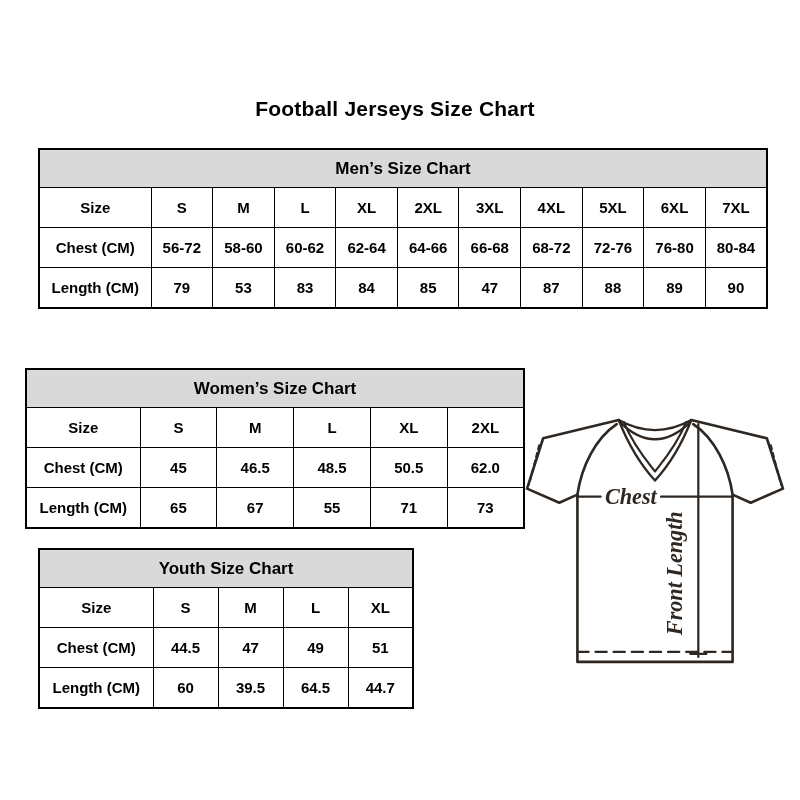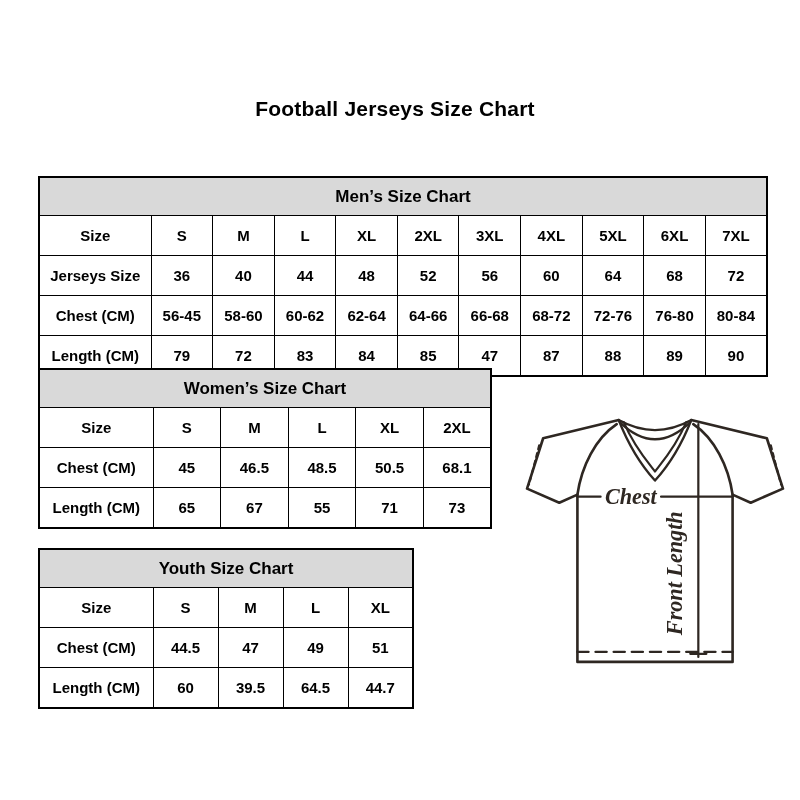--- a/index.html
+++ b/index.html
@@ -43,22 +43,22 @@
     white-space: nowrap;
   }
   table.size-table th.table-title-cell {
     background: #d9d9d9;
     font-size: 17px;
     height: 37px;
   }
   table.size-table td {
     height: 39px;
   }
-  #mens-table   { left: 38px; top: 148px; width: 730px; margin-top: 28px; }
-  #womens-table { left: 38px; top: 368px; width: 454px; }
+  #mens-table   { left: 38px; top: 148px; width: 730px; }
+  #womens-table { left: 25px; top: 368px; width: 500px; }
   #youth-table  { left: 38px; top: 548px; width: 376px; }
   col.label-col-mens  { width: 112px; }
   col.label-col-small { width: 114px; }
   .jersey-wrap {
     position: absolute;
     left: 523px;
     top: 412px;
     width: 264px;
     height: 256px;
   }
@@ -93,49 +93,36 @@
         <td>L</td>
         <td>XL</td>
         <td>2XL</td>
         <td>3XL</td>
         <td>4XL</td>
         <td>5XL</td>
         <td>6XL</td>
         <td>7XL</td>
       </tr>
       <tr>
-        <td>Jerseys Size</td>
-        <td>36</td>
-        <td>40</td>
-        <td>44</td>
-        <td>48</td>
-        <td>52</td>
-        <td>56</td>
-        <td>60</td>
-        <td>64</td>
-        <td>68</td>
-        <td>72</td>
-      </tr>
-      <tr>
         <td>Chest (CM)</td>
-        <td>56-45</td>
+        <td>56-72</td>
         <td>58-60</td>
         <td>60-62</td>
         <td>62-64</td>
         <td>64-66</td>
         <td>66-68</td>
         <td>68-72</td>
         <td>72-76</td>
         <td>76-80</td>
         <td>80-84</td>
       </tr>
       <tr>
         <td>Length (CM)</td>
         <td>79</td>
-        <td>72</td>
+        <td>53</td>
         <td>83</td>
         <td>84</td>
         <td>85</td>
         <td>47</td>
         <td>87</td>
         <td>88</td>
         <td>89</td>
         <td>90</td>
       </tr>
     </tbody>
@@ -159,21 +146,21 @@
         <td>L</td>
         <td>XL</td>
         <td>2XL</td>
       </tr>
       <tr>
         <td>Chest (CM)</td>
         <td>45</td>
         <td>46.5</td>
         <td>48.5</td>
         <td>50.5</td>
-        <td>68.1</td>
+        <td>62.0</td>
       </tr>
       <tr>
         <td>Length (CM)</td>
         <td>65</td>
         <td>67</td>
         <td>55</td>
         <td>71</td>
         <td>73</td>
       </tr>
     </tbody>

